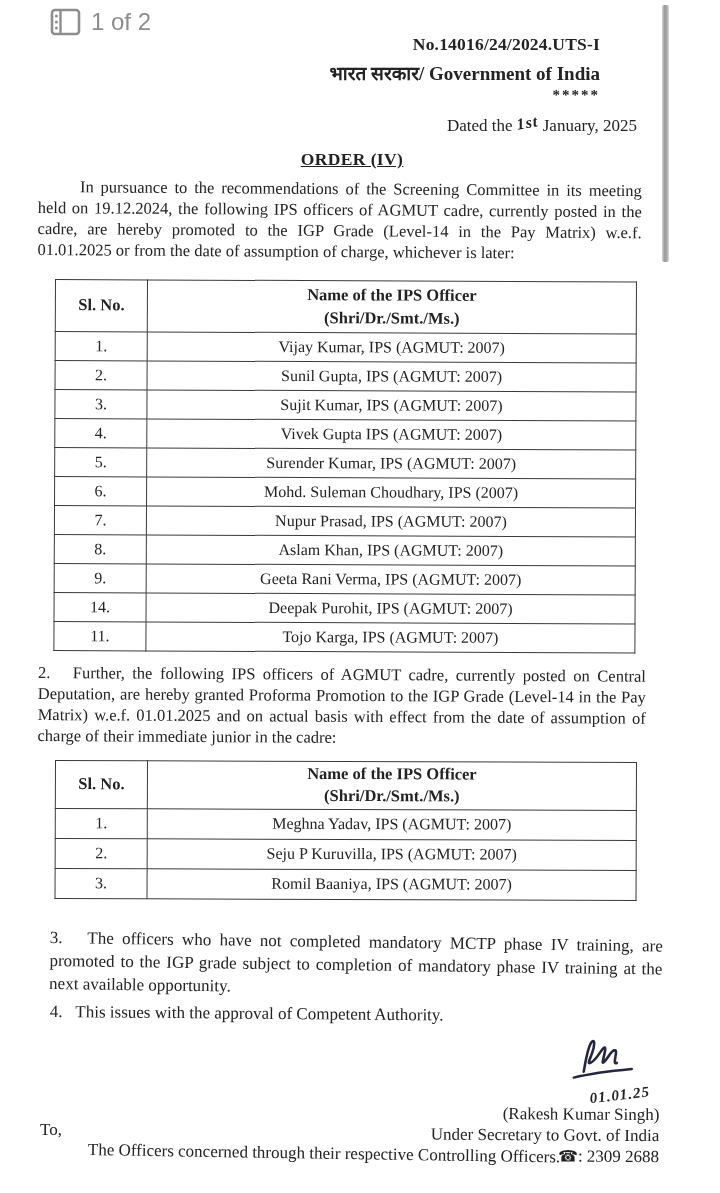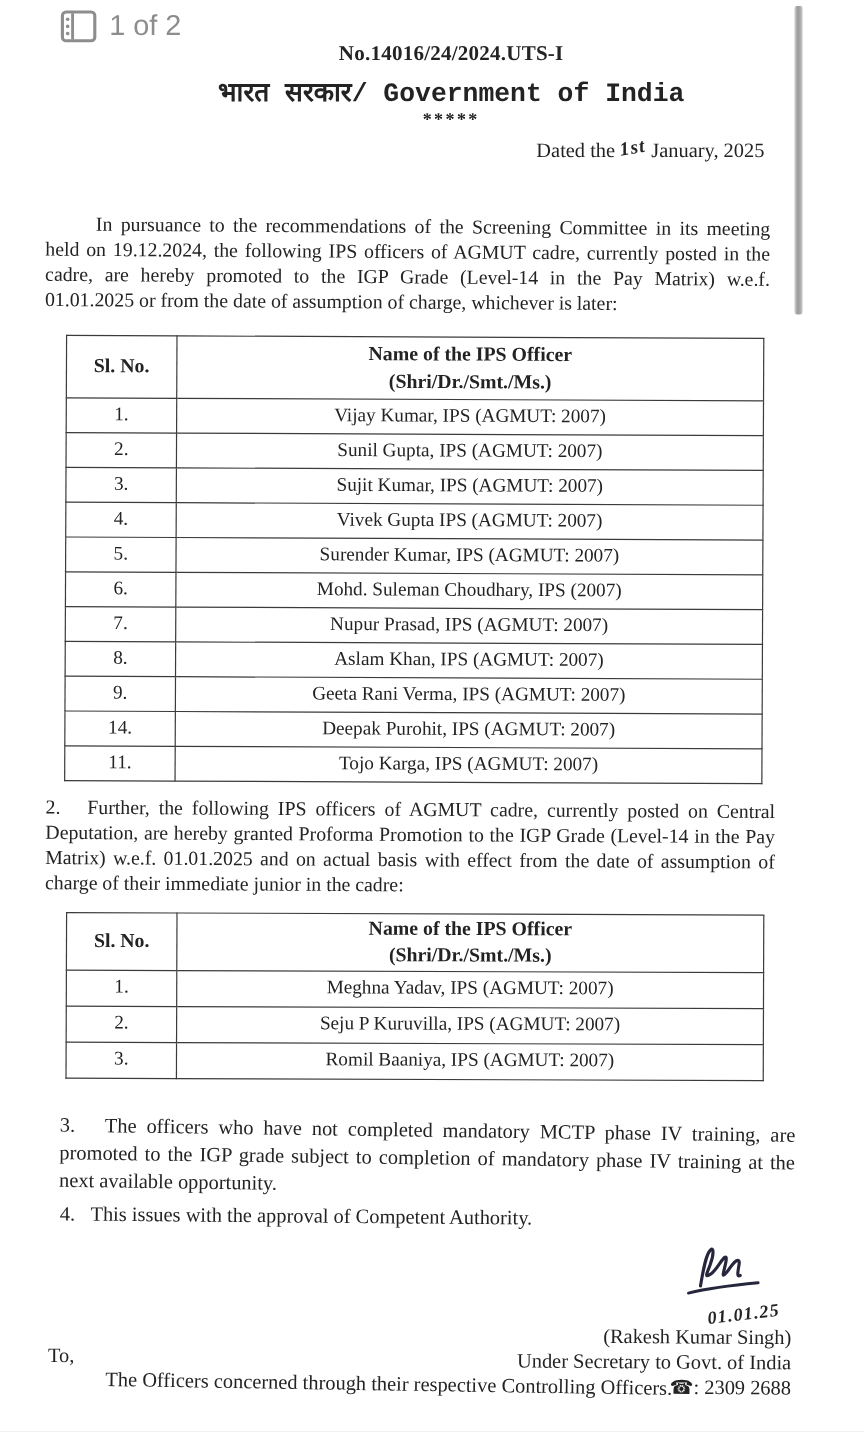--- a/index.html
+++ b/index.html
@@ -26,23 +26,23 @@
   }
   .viewer-chip svg { display: block; cursor: pointer; }
 
   
   .scan-stripe {
     left: 662px; top: 5px; width: 7px; height: 257px;
     background: linear-gradient(90deg, #d8d8d8, #9c9c9c 35%, #a8a8a8 70%, #dedede);
     border-radius: 2px;
   }
 
-  .center-head { left: 136px; top: 34px; width: 480px; text-align: center; }
+  .center-head { left: 120px; top: 34px; width: 480px; text-align: right; }
   .ref-no { font-weight: bold; font-size: 17.5px; letter-spacing: .2px; }
-  .org-line { font-weight: bold; font-size: 22px; margin-top: 5px; font-family: Liberation Mono, monospace; }
+  .org-line { font-weight: bold; font-size: 19px; margin-top: 5px; }
   .stars { font-weight: bold; font-size: 15px; letter-spacing: 2px; margin-top: 1px; }
 
   .place-block { left: 330px; top: 114px; width: 307px; text-align: right; font-size: 17px; }
   .date-line { margin-top: 2px; }
   .hw {
     display: inline-block;
     font-style: italic;
     font-weight: 600;
     transform: rotate(-10deg) translateY(-3px);
     font-size: 16px;
@@ -119,20 +119,21 @@
   </div>
 
   <div class="abs place-block">
     <div class="date-line">
       <span>Dated the</span>
       <span class="hw">1st</span>
       <span>January, 2025</span>
     </div>
   </div>
 
+  <div class="abs order-title">ORDER (IV)</div>
 
   <div class="abs rot para para1">In pursuance to the recommendations of the Screening Committee in its meeting held on 19.12.2024, the following IPS officers of AGMUT cadre, currently posted in the cadre, are hereby promoted to the IGP Grade (Level-14 in the Pay Matrix) w.e.f. 01.01.2025 or from the date of assumption of charge, whichever is later:</div>
 
   <table class="abs rot doc-table t1">
     <thead>
       <tr>
         <th class="col-sl">Sl. No.</th>
         <th>
           <div>Name of the IPS Officer</div>
           <div>(Shri/Dr./Smt./Ms.)</div>

